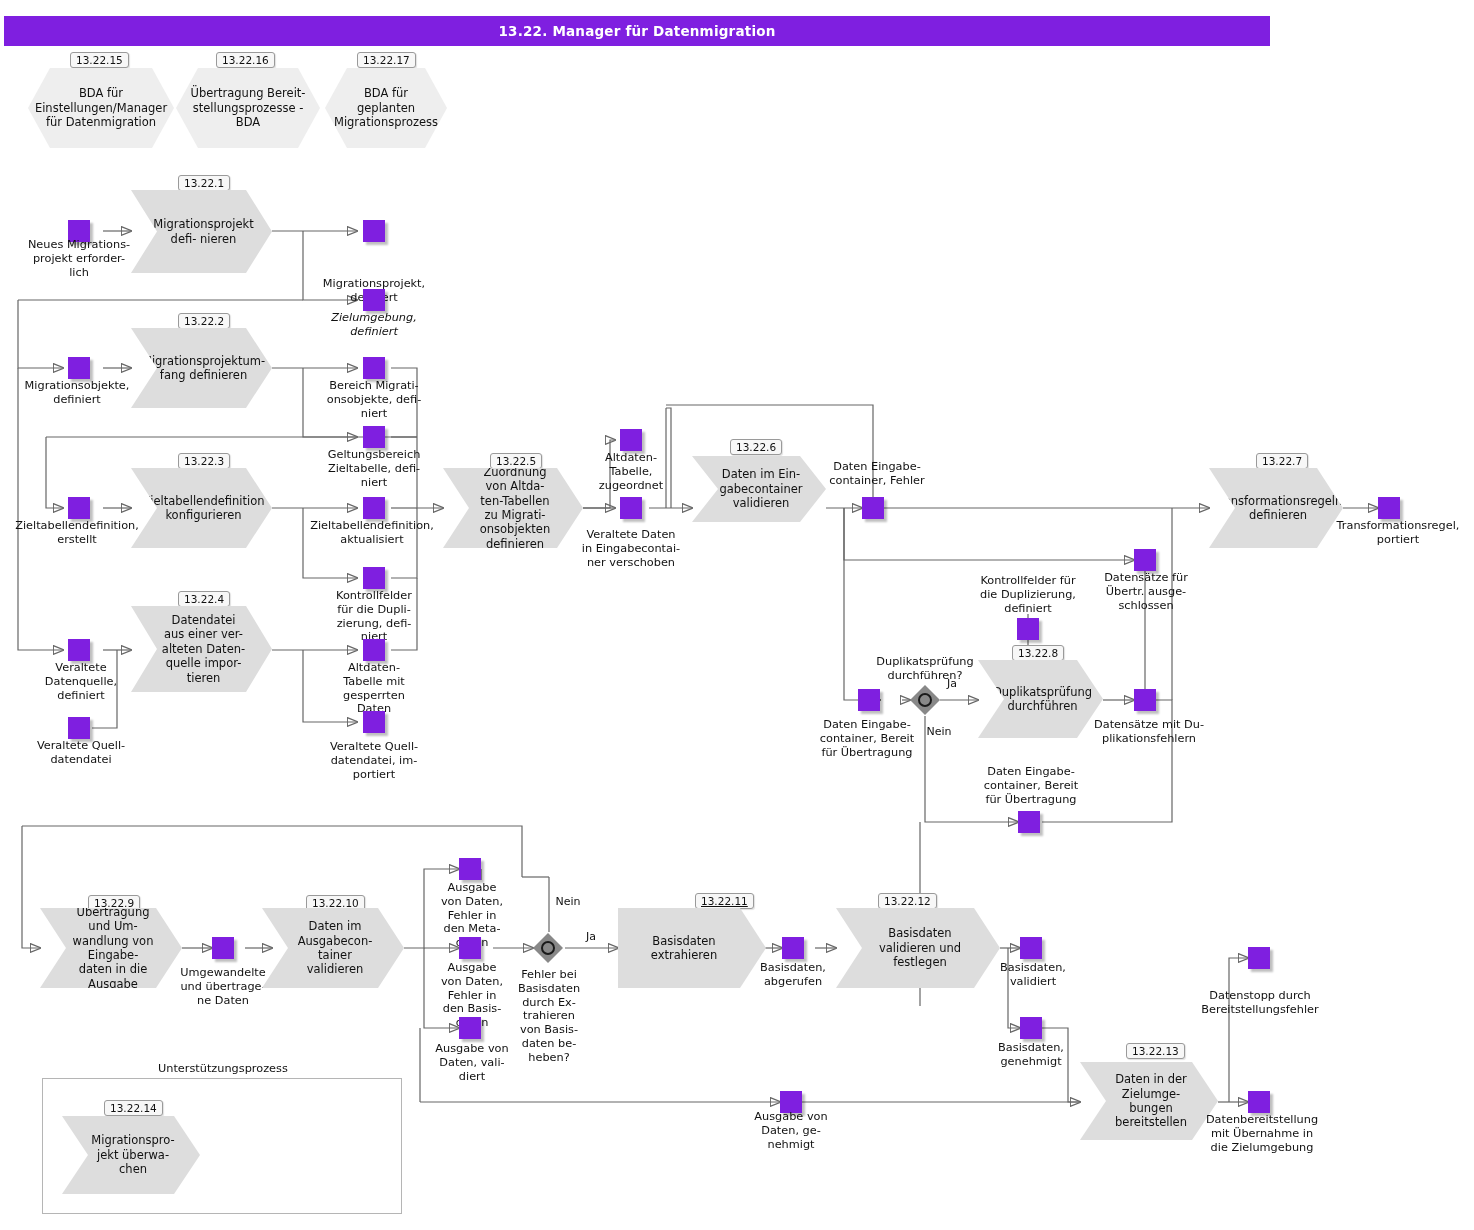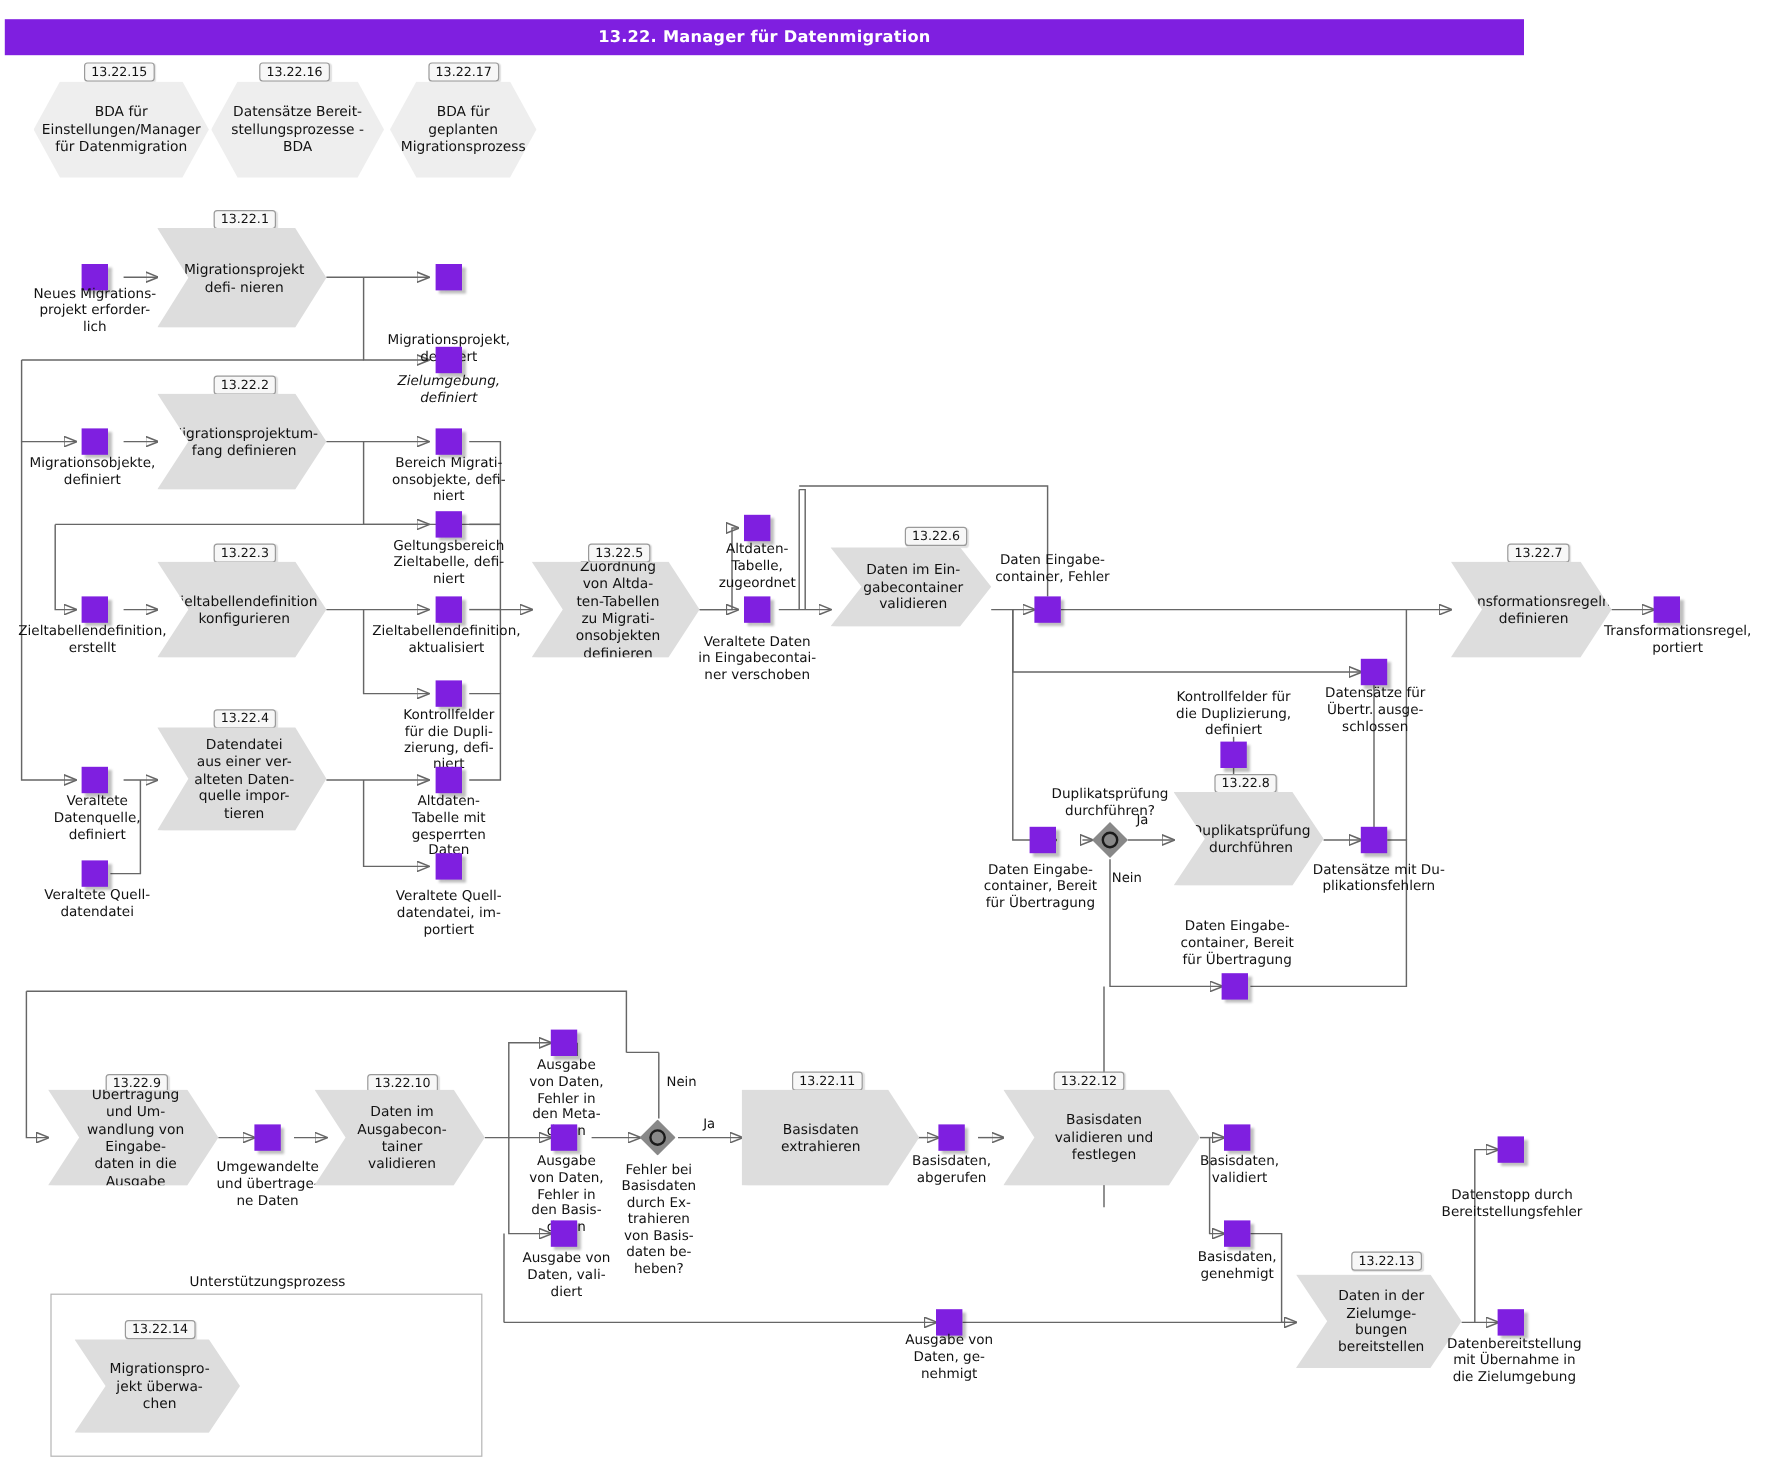--- a/index.html
+++ b/index.html
@@ -159,21 +159,21 @@
     <path d="M1229,1102 L1229,958 L1248,958" marker-end="url(#ah)"></path>
   </g>
 </svg>
 
 <div class="tag" style="left:70px;top:52px;">13.22.15</div>
 <div class="hex" style="left:28px;top:68px;width:146px;height:80px;">BDA für
 Einstellungen/Manager
 für Datenmigration</div>
 
 <div class="tag" style="left:216px;top:52px;">13.22.16</div>
-<div class="hex" style="left:176px;top:68px;width:144px;height:80px;">Datensätze Bereit-
+<div class="hex" style="left:176px;top:68px;width:144px;height:80px;">Übertragung Bereit-
 stellungsprozesse -
 BDA</div>
 
 <div class="tag" style="left:357px;top:52px;">13.22.17</div>
 <div class="hex" style="left:325px;top:68px;width:122px;height:80px;">BDA für geplanten
 Migrationsprozess</div>
 
 <div class="ev" style="left:68px;top:220px;"></div>
 <div class="lbl" style="left:17px;top:238px;width:124px;">Neues Migrations-
 projekt erforder-
@@ -262,21 +262,21 @@
 <div class="ev" style="left:620px;top:429px;"></div>
 <div class="lbl" style="left:585px;top:451px;width:92px;">Altdaten-
 Tabelle,
 zugeordnet</div>
 
 <div class="ev" style="left:620px;top:497px;"></div>
 <div class="lbl" style="left:574px;top:528px;width:114px;">Veraltete Daten
 in Eingabecontai-
 ner verschoben</div>
 
-<div class="tag" style="left:730px;top:439px;margin-left:24px;">13.22.6</div>
+<div class="tag" style="left:730px;top:439px;">13.22.6</div>
 <div class="fn" style="left:692px;top:456px;width:134px;height:66px;">Daten im Ein-
 gabecontainer
 validieren</div>
 
 <div class="ev" style="left:862px;top:497px;"></div>
 <div class="lbl" style="left:818px;top:460px;width:118px;">Daten Eingabe-
 container, Fehler</div>
 
 <div class="tag" style="left:1256px;top:453px;">13.22.7</div>
 <div class="fn" style="left:1209px;top:468px;width:134px;height:80px;">Transformationsregeln
@@ -363,21 +363,21 @@
 <div class="lbl" style="left:512px;top:968px;width:74px;">Fehler bei
 Basisdaten
 durch Ex-
 trahieren
 von Basis-
 daten be-
 heben?</div>
 <div class="lbl sm" style="left:551px;top:895px;width:34px;">Nein</div>
 <div class="lbl sm" style="left:578px;top:930px;width:26px;">Ja</div>
 
-<div class="tag" style="left:660px;top:893px;">13.22.11</div>
+<div class="tag" style="left:695px;top:893px;text-decoration:underline;">13.22.11</div>
 <div class="fn flat" style="left:618px;top:908px;width:148px;height:80px;">Basisdaten extrahieren</div>
 
 <div class="ev" style="left:782px;top:937px;"></div>
 <div class="lbl" style="left:742px;top:961px;width:102px;">Basisdaten,
 abgerufen</div>
 
 <div class="tag" style="left:878px;top:893px;text-align:right;">13.22.12</div>
 <div class="fn" style="left:836px;top:908px;width:164px;height:80px;">Basisdaten validieren
 und festlegen</div>
 

